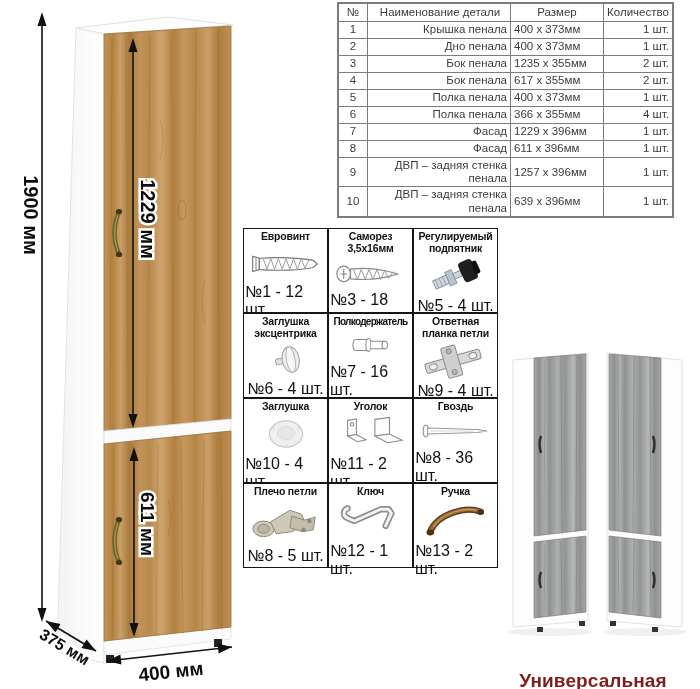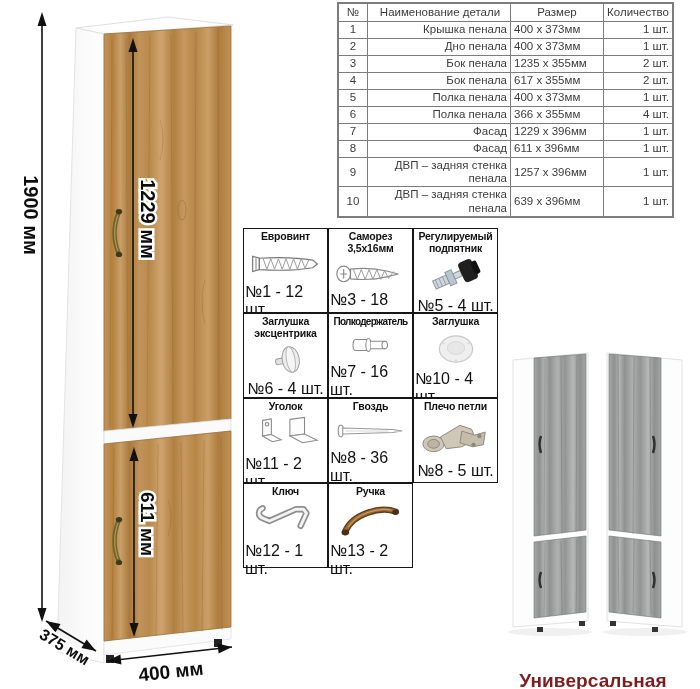--- a/index.html
+++ b/index.html
@@ -315,20 +315,36 @@
           <path d="M22,14.5 h14 v13 h-14"></path>
           <ellipse cx="37" cy="21" rx="3" ry="7.5"></ellipse>
           <path d="M40,16.5 h16 v9 h-16"></path>
           <ellipse cx="56" cy="21" rx="3.2" ry="4.5"></ellipse>
         </g>
       </svg>
     </div>
     <div class="hw-count">№7 - 16 шт.</div>
   </div>
 
+  <div class="hw-cell">
+    <div class="hw-name">Ответная планка петли</div>
+    <div class="hw-icon">
+      <svg width="78" height="42" viewBox="0 0 80 42">
+        <g transform="rotate(-16 38 21)" stroke="#8c8c8c" stroke-width="1">
+          <rect x="8" y="16" width="58" height="10" rx="2" fill="#d9d9d9"></rect>
+          <rect x="28" y="5" width="15" height="32" rx="2" fill="#cfcfcf"></rect>
+          <ellipse cx="16" cy="21" rx="4" ry="3" fill="#f2f2f2"></ellipse>
+          <ellipse cx="58" cy="21" rx="4" ry="3" fill="#f2f2f2"></ellipse>
+          <circle cx="35.5" cy="10" r="2.5" fill="#b5b5b5"></circle>
+          <circle cx="35.5" cy="32" r="2.5" fill="#b5b5b5"></circle>
+        </g>
+      </svg>
+    </div>
+    <div class="hw-count">№9 - 4 шт.</div>
+  </div>
 
   <div class="hw-cell">
     <div class="hw-name">Заглушка</div>
     <div class="hw-icon">
       <svg width="78" height="42" viewBox="0 0 80 42">
         <ellipse cx="40" cy="21" rx="17" ry="13.5" fill="#efefef" stroke="#c9c9c9" stroke-width="1.2"></ellipse>
         <ellipse cx="40" cy="20" rx="9" ry="6.5" fill="#e7e7e7" stroke="#d8d8d8" stroke-width="1"></ellipse>
         <circle cx="27" cy="15" r="1.3" fill="#dcdcdc"></circle>
           <circle cx="53" cy="15" r="1.3" fill="#dcdcdc"></circle>
         <circle cx="25" cy="27" r="1.3" fill="#dcdcdc"></circle>

